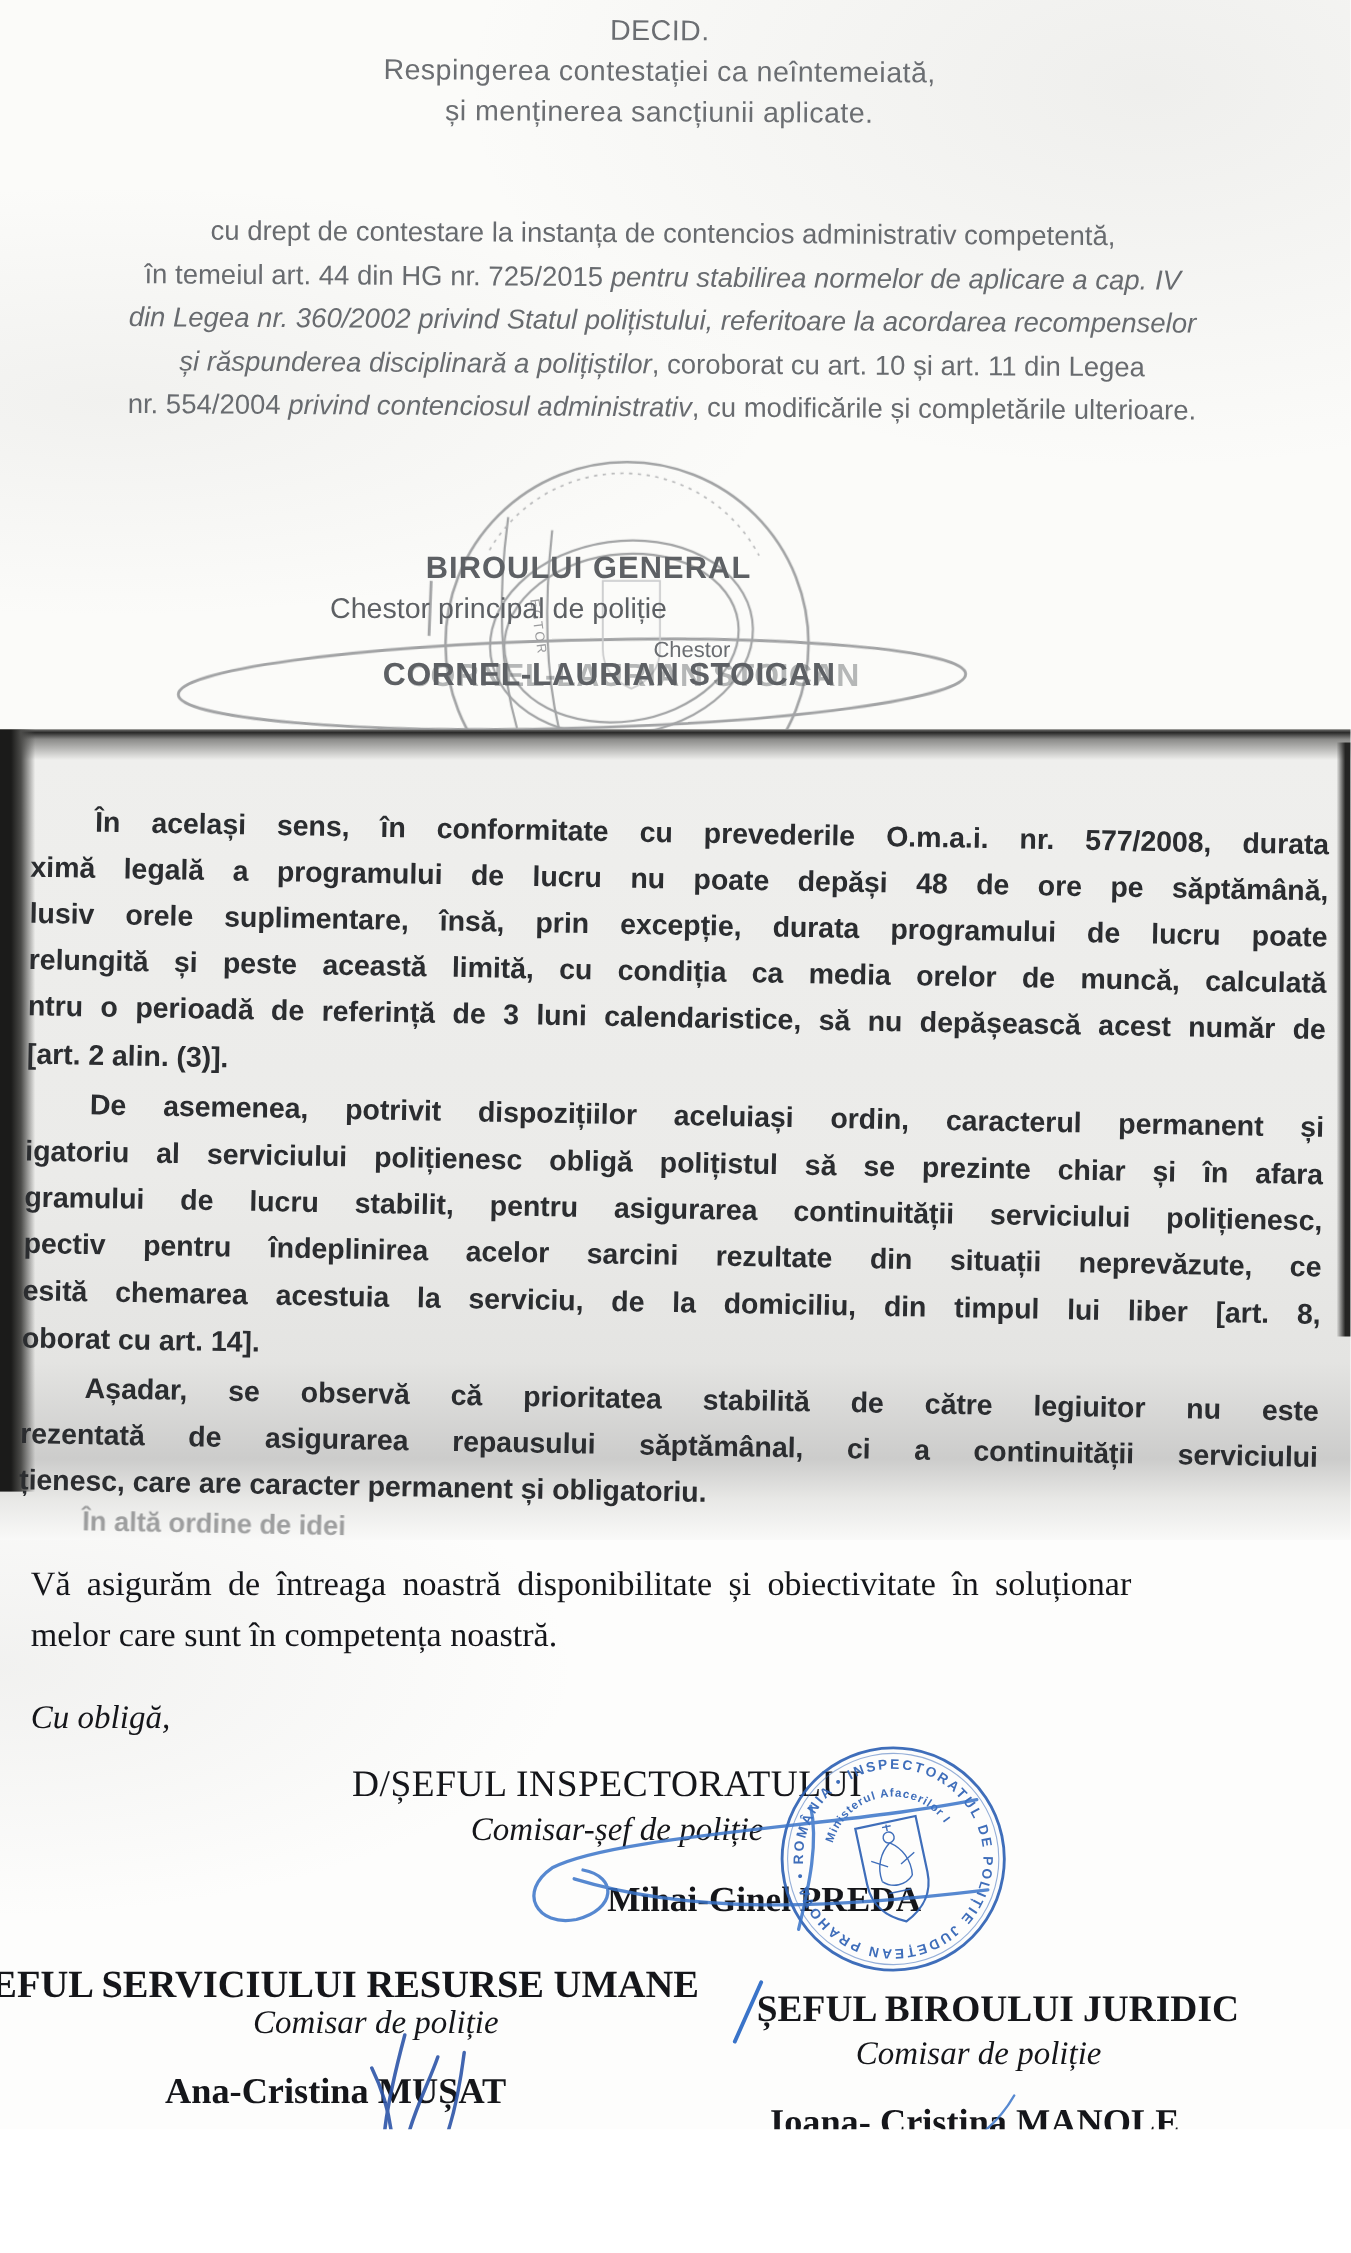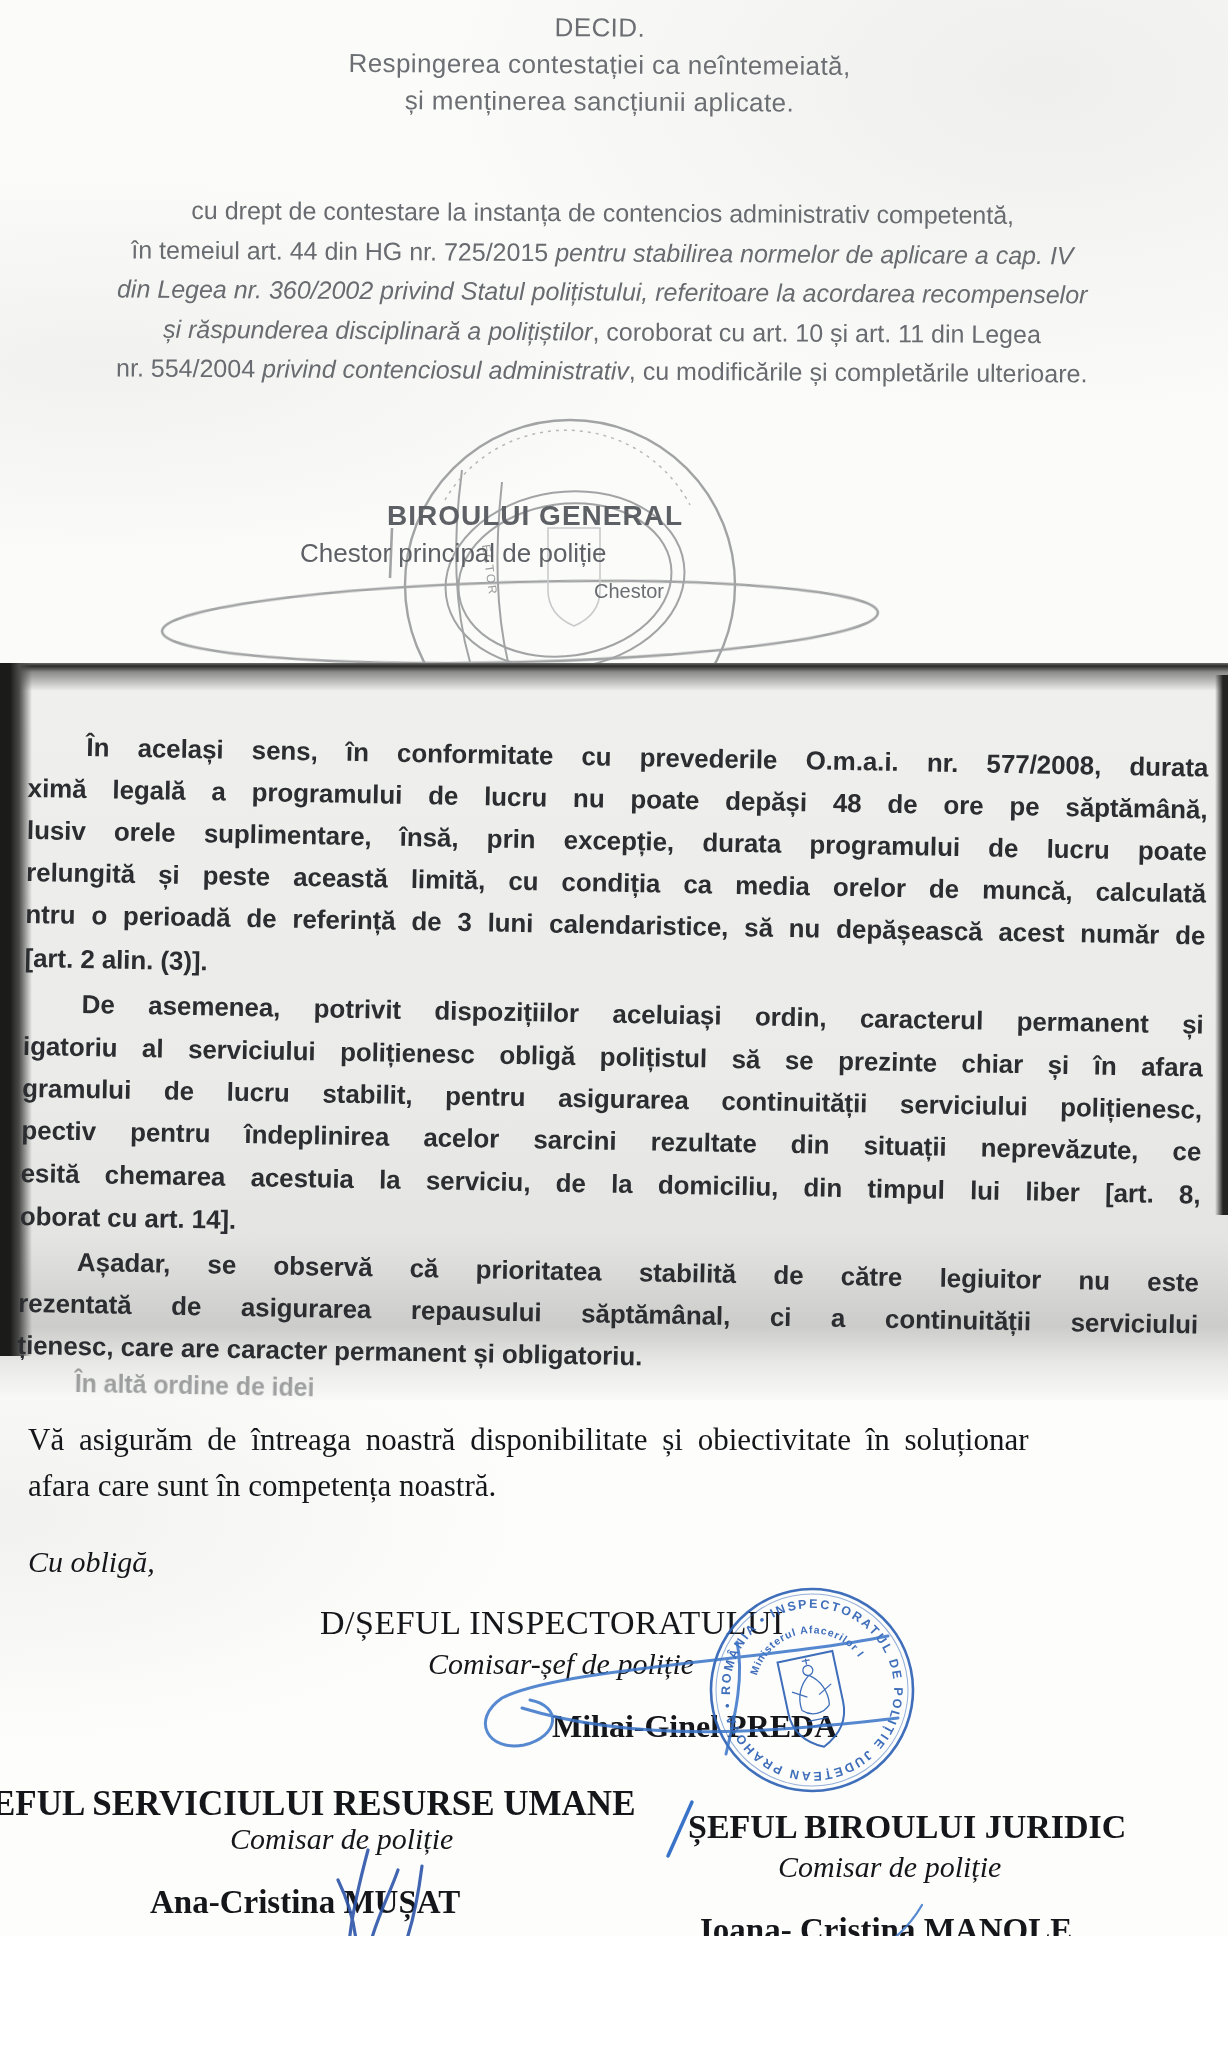--- a/index.html
+++ b/index.html
@@ -101,20 +101,21 @@
         <path d="M 502 482 C 494 555, 497 615, 508 662" stroke-width="2"></path>
         <path d="M 548 528 h 52 v 62 c 0 20 -12 30 -26 36 c -14 -6 -26 -16 -26 -36 z" stroke="#bdbec0" stroke-width="1.6"></path>
         <path d="M 445 500 A 140 140 0 0 1 690 505" stroke="#a7a8aa" stroke-width="1.5" stroke-dasharray="3 5"></path>
       </g>
       <text transform="translate(482 545) rotate(82)" font-size="12" fill="#9a9b9d" letter-spacing="2" font-family="Liberation Sans, sans-serif">ECTOR</text>
     </svg>
 
     <div class="stamp-txt st-title">BIROULUI GENERAL</div>
     <div class="stamp-txt st-rank">Chestor principal de poliție</div>
     <div class="stamp-txt st-rank2">Chestor</div>
+    <div class="stamp-txt st-name">CORNEL-LAURIAN STOICAN</div>
   </div>
 
   <div class="sec2">
     <div class="sec2-rot">
       <div class="s2-line ind" style="top:65px">În același sens, în conformitate cu prevederile O.m.a.i. nr. 577/2008, durata</div>
       <div class="s2-line" style="top:107px">ximă legală a programului de lucru nu poate depăși 48 de ore pe săptămână,</div>
       <div class="s2-line" style="top:149px">lusiv orele suplimentare, însă, prin excepție, durata programului de lucru poate</div>
       <div class="s2-line" style="top:191px">relungită și peste această limită, cu condiția ca media orelor de muncă, calculată</div>
       <div class="s2-line" style="top:233px">ntru o perioadă de referință de 3 luni calendaristice, să nu depășească acest număr de</div>
       <div class="s2-line short" style="top:277px">[art. 2 alin. (3)].</div>
@@ -126,21 +127,21 @@
       <div class="s2-line short" style="top:535px">oborat cu art. 14].</div>
       <div class="s2-line ind" style="top:580px">Așadar, se observă că prioritatea stabilită de către legiuitor nu este</div>
       <div class="s2-line" style="top:622px">rezentată de asigurarea repausului săptămânal, ci a continuității serviciului</div>
       <div class="s2-line short" style="top:664px">țienesc, care are caracter permanent și obligatoriu.</div>
       <div class="s2-line short ind fade" style="top:701px">În altă ordine de idei</div>
     </div>
   </div>
 
   <div class="sec3">
     <div class="s3 s3-close1">Vă asigurăm de întreaga noastră disponibilitate și obiectivitate în soluționar</div>
-    <div class="s3 s3-close2">afara care sunt în competența noastră.</div>
+    <div class="s3 s3-close2">melor care sunt în competența noastră.</div>
     <div class="s3 s3-salut">Cu obligă,</div>
 
     <div class="s3 s3-ctitle">D/ȘEFUL INSPECTORATULUI</div>
     <div class="s3 s3-crank">Comisar-șef de poliție</div>
     <div class="s3 s3-cname">Mihai-Ginel PREDA</div>
 
     <div class="s3 s3-ltitle">EFUL SERVICIULUI RESURSE UMANE</div>
     <div class="s3 s3-lrank">Comisar de poliție</div>
     <div class="s3 s3-lname">Ana-Cristina MUȘAT</div>
 

